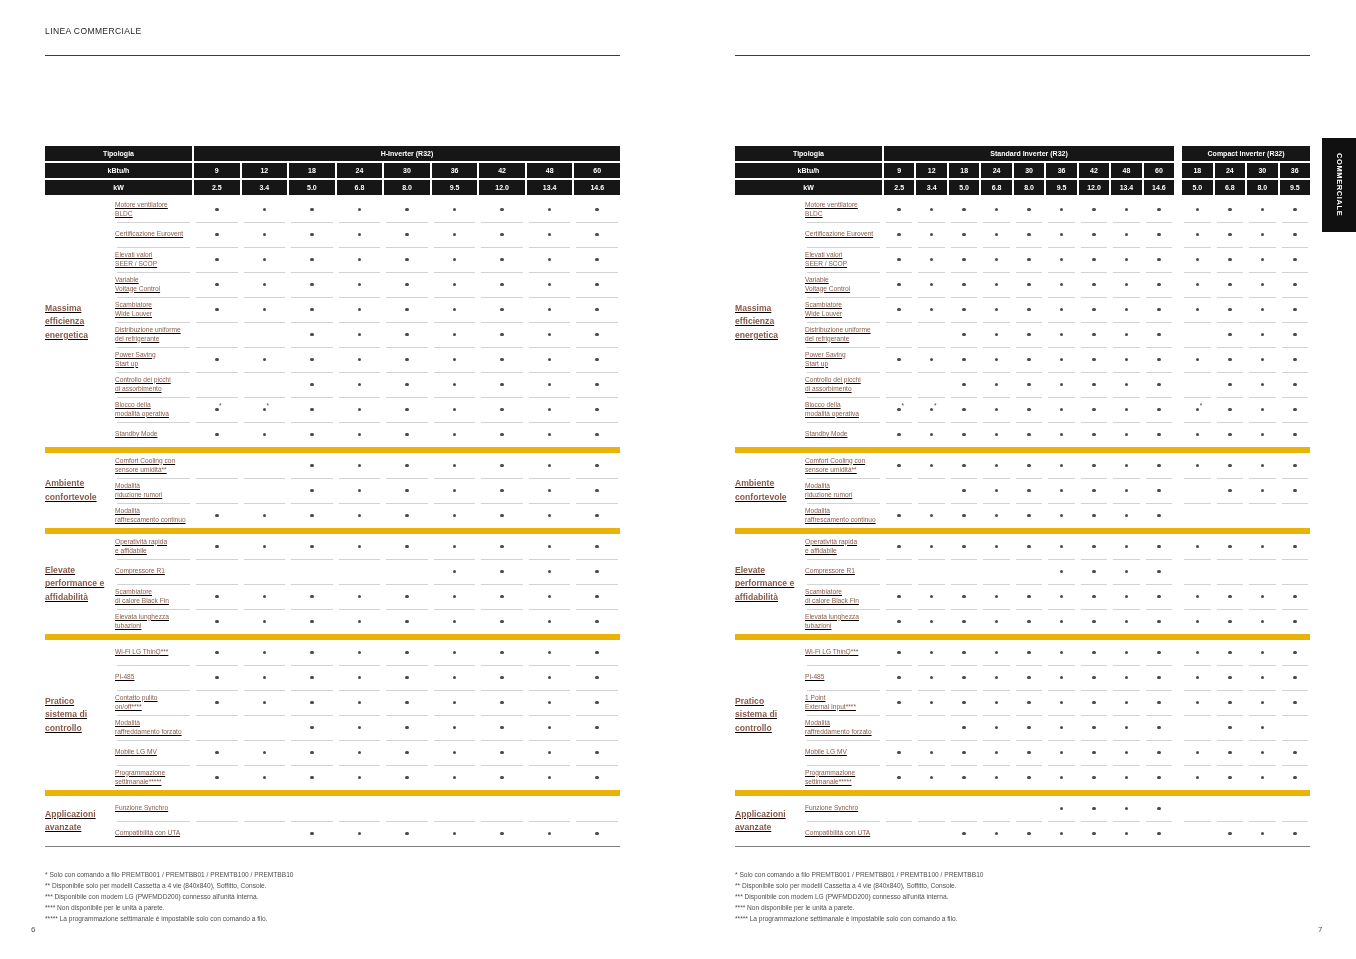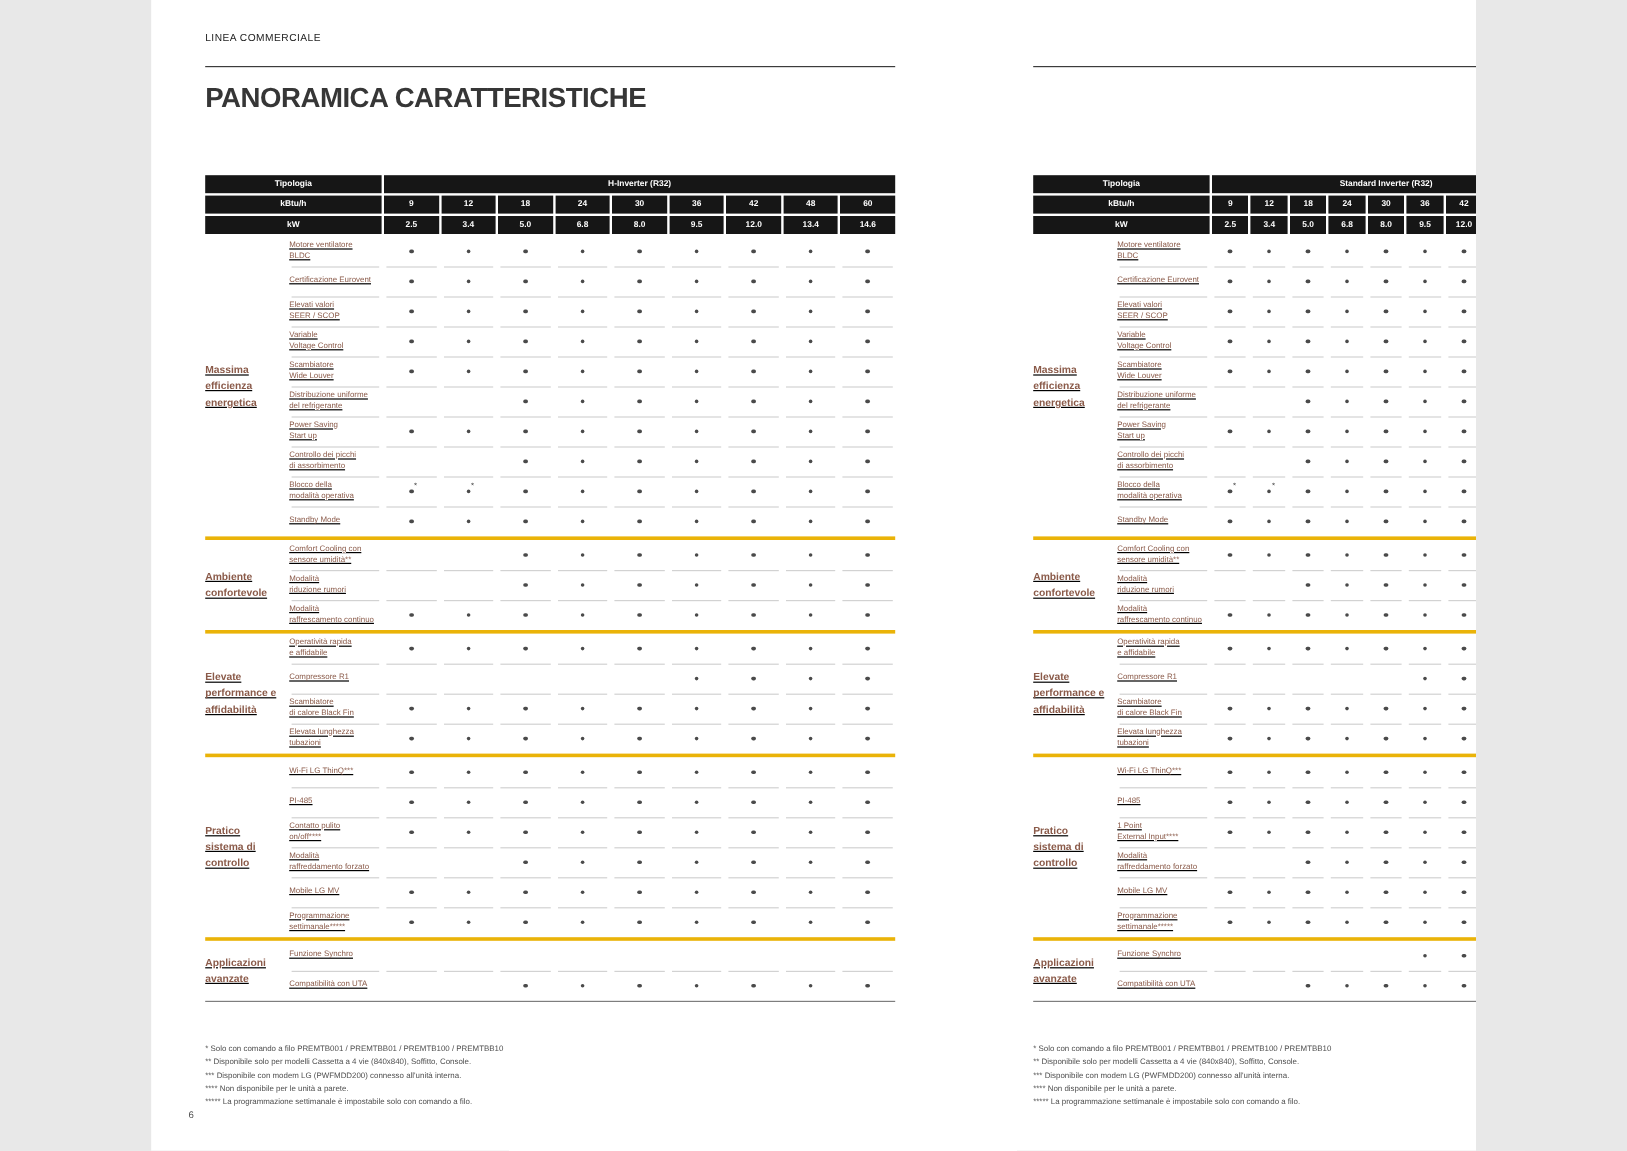--- a/index.html
+++ b/index.html
@@ -1,36 +1,36 @@
 <!DOCTYPE html>
 <html><head>
 <meta charset="utf-8">
 <style>
   html,body { margin:0; padding:0; background:#e8e8e8; }
   .canvas {
-    position:relative; width:1104px; height:959px; background:#ffffff;
+    position:relative; width:1356px; height:959px; background:#ffffff;
     font-family:"Liberation Sans","DejaVu Sans",sans-serif; overflow:hidden;
     margin:0 auto;
   }
   .eyebrow { position:absolute; left:45px; top:26px; font-size:8.5px; color:#1e1e1e; letter-spacing:.4px; font-weight:500; }
   .rule { position:absolute; top:55px; width:575px; border-top:1.4px solid #3c3c3c; }
   .rule.l { left:45px; } .rule.r { left:735px; }
   .title { position:absolute; left:45px; top:68px; margin:0; font-size:23px; font-weight:800; color:#363636; letter-spacing:-.4px; }
 
   .ftable { position:absolute; top:146px; width:575px; }
   .ftable.l { left:45px; } .ftable.r { left:735px; }
 
   .thead { display:grid; column-gap:2px; row-gap:2px; margin-bottom:2px; }
   .hcell { background:#161616; color:#fff; font-size:7px; font-weight:700;
            display:flex; align-items:center; justify-content:center; height:15px; }
   .hsp { background:transparent; }
 
   .tbody { border-bottom:1.5px solid #7e7e7e; }
   .section { display:flex;text-decoration:underline; }
-  .section + .section { border-top:3px solid #eab308; }
+  .section + .section { border-top:6px solid #eab308; }
   .cat { flex:0 0 70px; width:70px; display:flex; align-items:center;
          font-weight:700; color:#8a5a49; font-size:8.6px; line-height:1.55; white-space:pre-line; }
   .rows { flex:1; min-width:0; }
   .frow { display:grid; column-gap:2px; height:25px; }
   .fcell { position:relative; display:flex; align-items:center;
            font-size:6.6px; color:#8a5a49; line-height:1.35; white-space:pre-line; }
   .dcell { position:relative; display:flex; align-items:center; justify-content:center; }
   .fcell::after, .dcell::after { content:""; position:absolute; left:2px; right:2px; bottom:-0.5px; border-bottom:1px solid #d2d2d2; }
   .rows .frow:last-child .fcell::after, .rows .frow:last-child .dcell::after { display:none; }
   .sp::after { display:none; }
@@ -49,21 +49,20 @@
               writing-mode:vertical-rl; font-size:7.5px; font-weight:700; letter-spacing:.6px; }
 </style>
 </head>
 <body>
 
 <div class="canvas">
 
   <div class="eyebrow">LINEA COMMERCIALE</div>
   <div class="rule l"></div>
   <div class="rule r"></div>
-  <h1 class="title">PANORAMICA CARATTERISTICHE</h1>
 
   <div class="ftable l" id="table-left">
       <div class="thead" style="grid-template-columns: 147px repeat(9, 1fr);">
         <div class="hcell">Tipologia</div>
         <div class="hcell" style="grid-column: span 9;">H-Inverter (R32)</div>
         <div class="hcell">kBtu/h</div>
         <div class="hcell">9</div>
         <div class="hcell">12</div>
         <div class="hcell">18</div>
         <div class="hcell">24</div>

